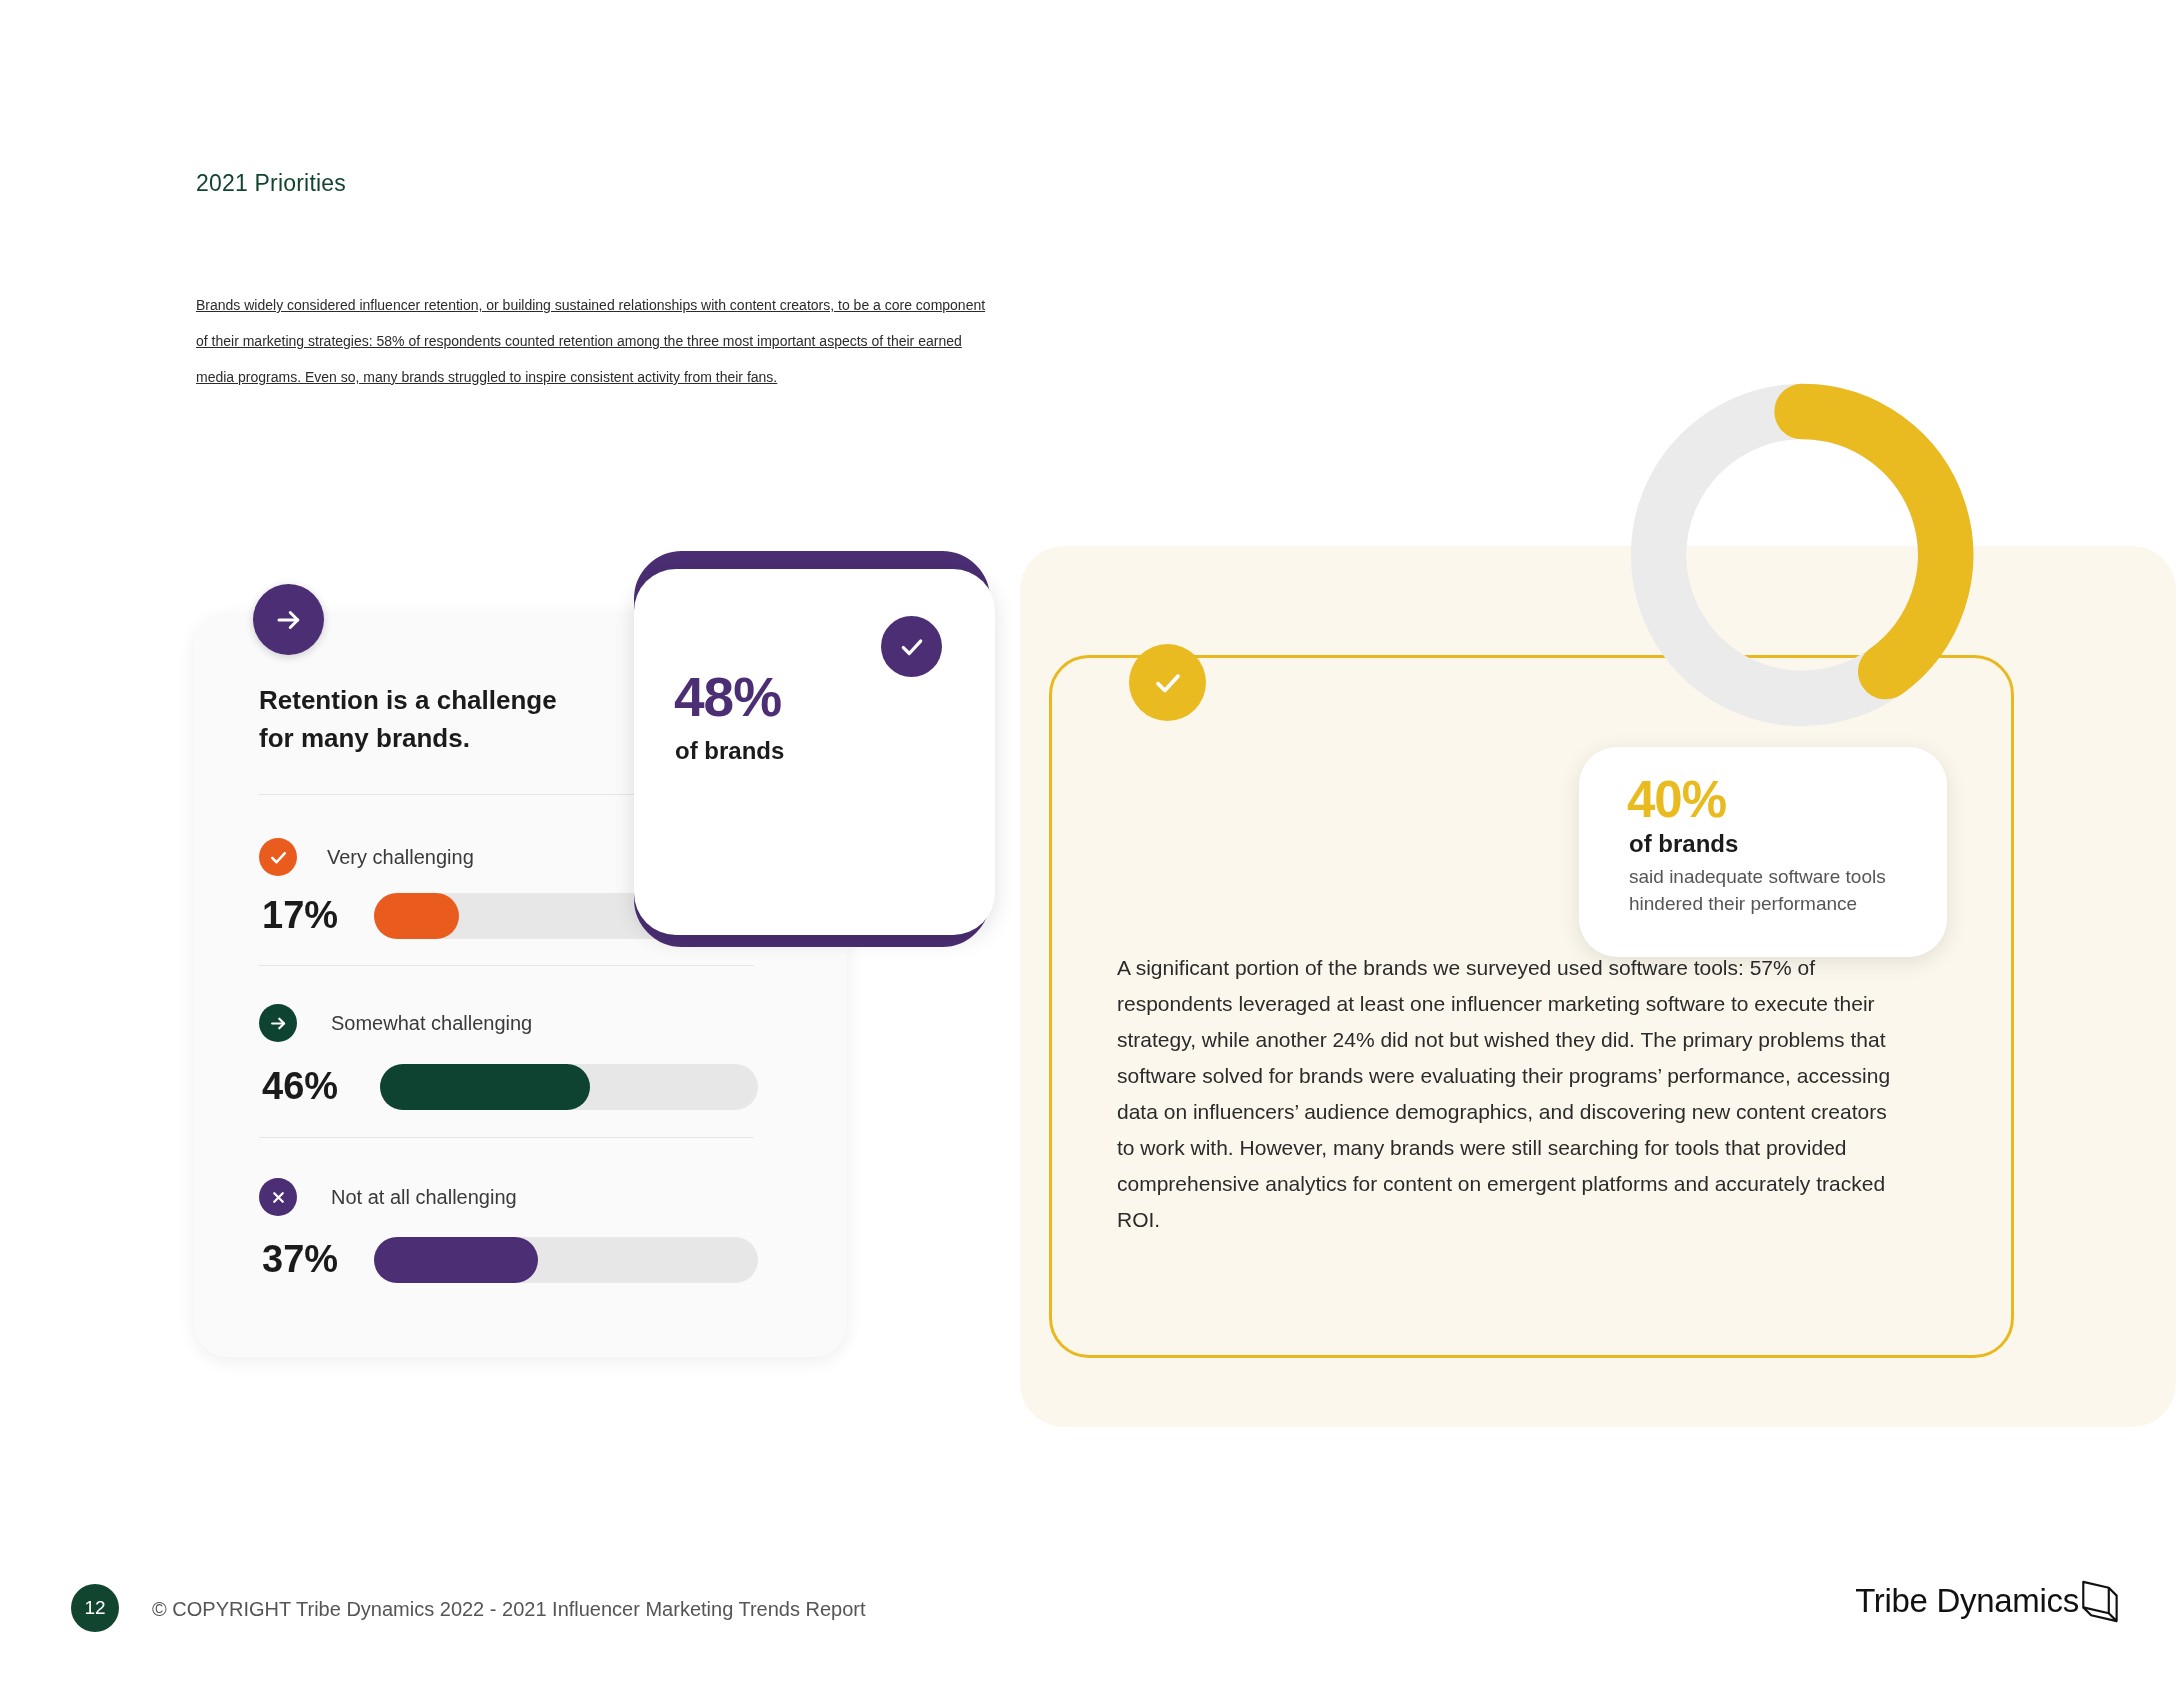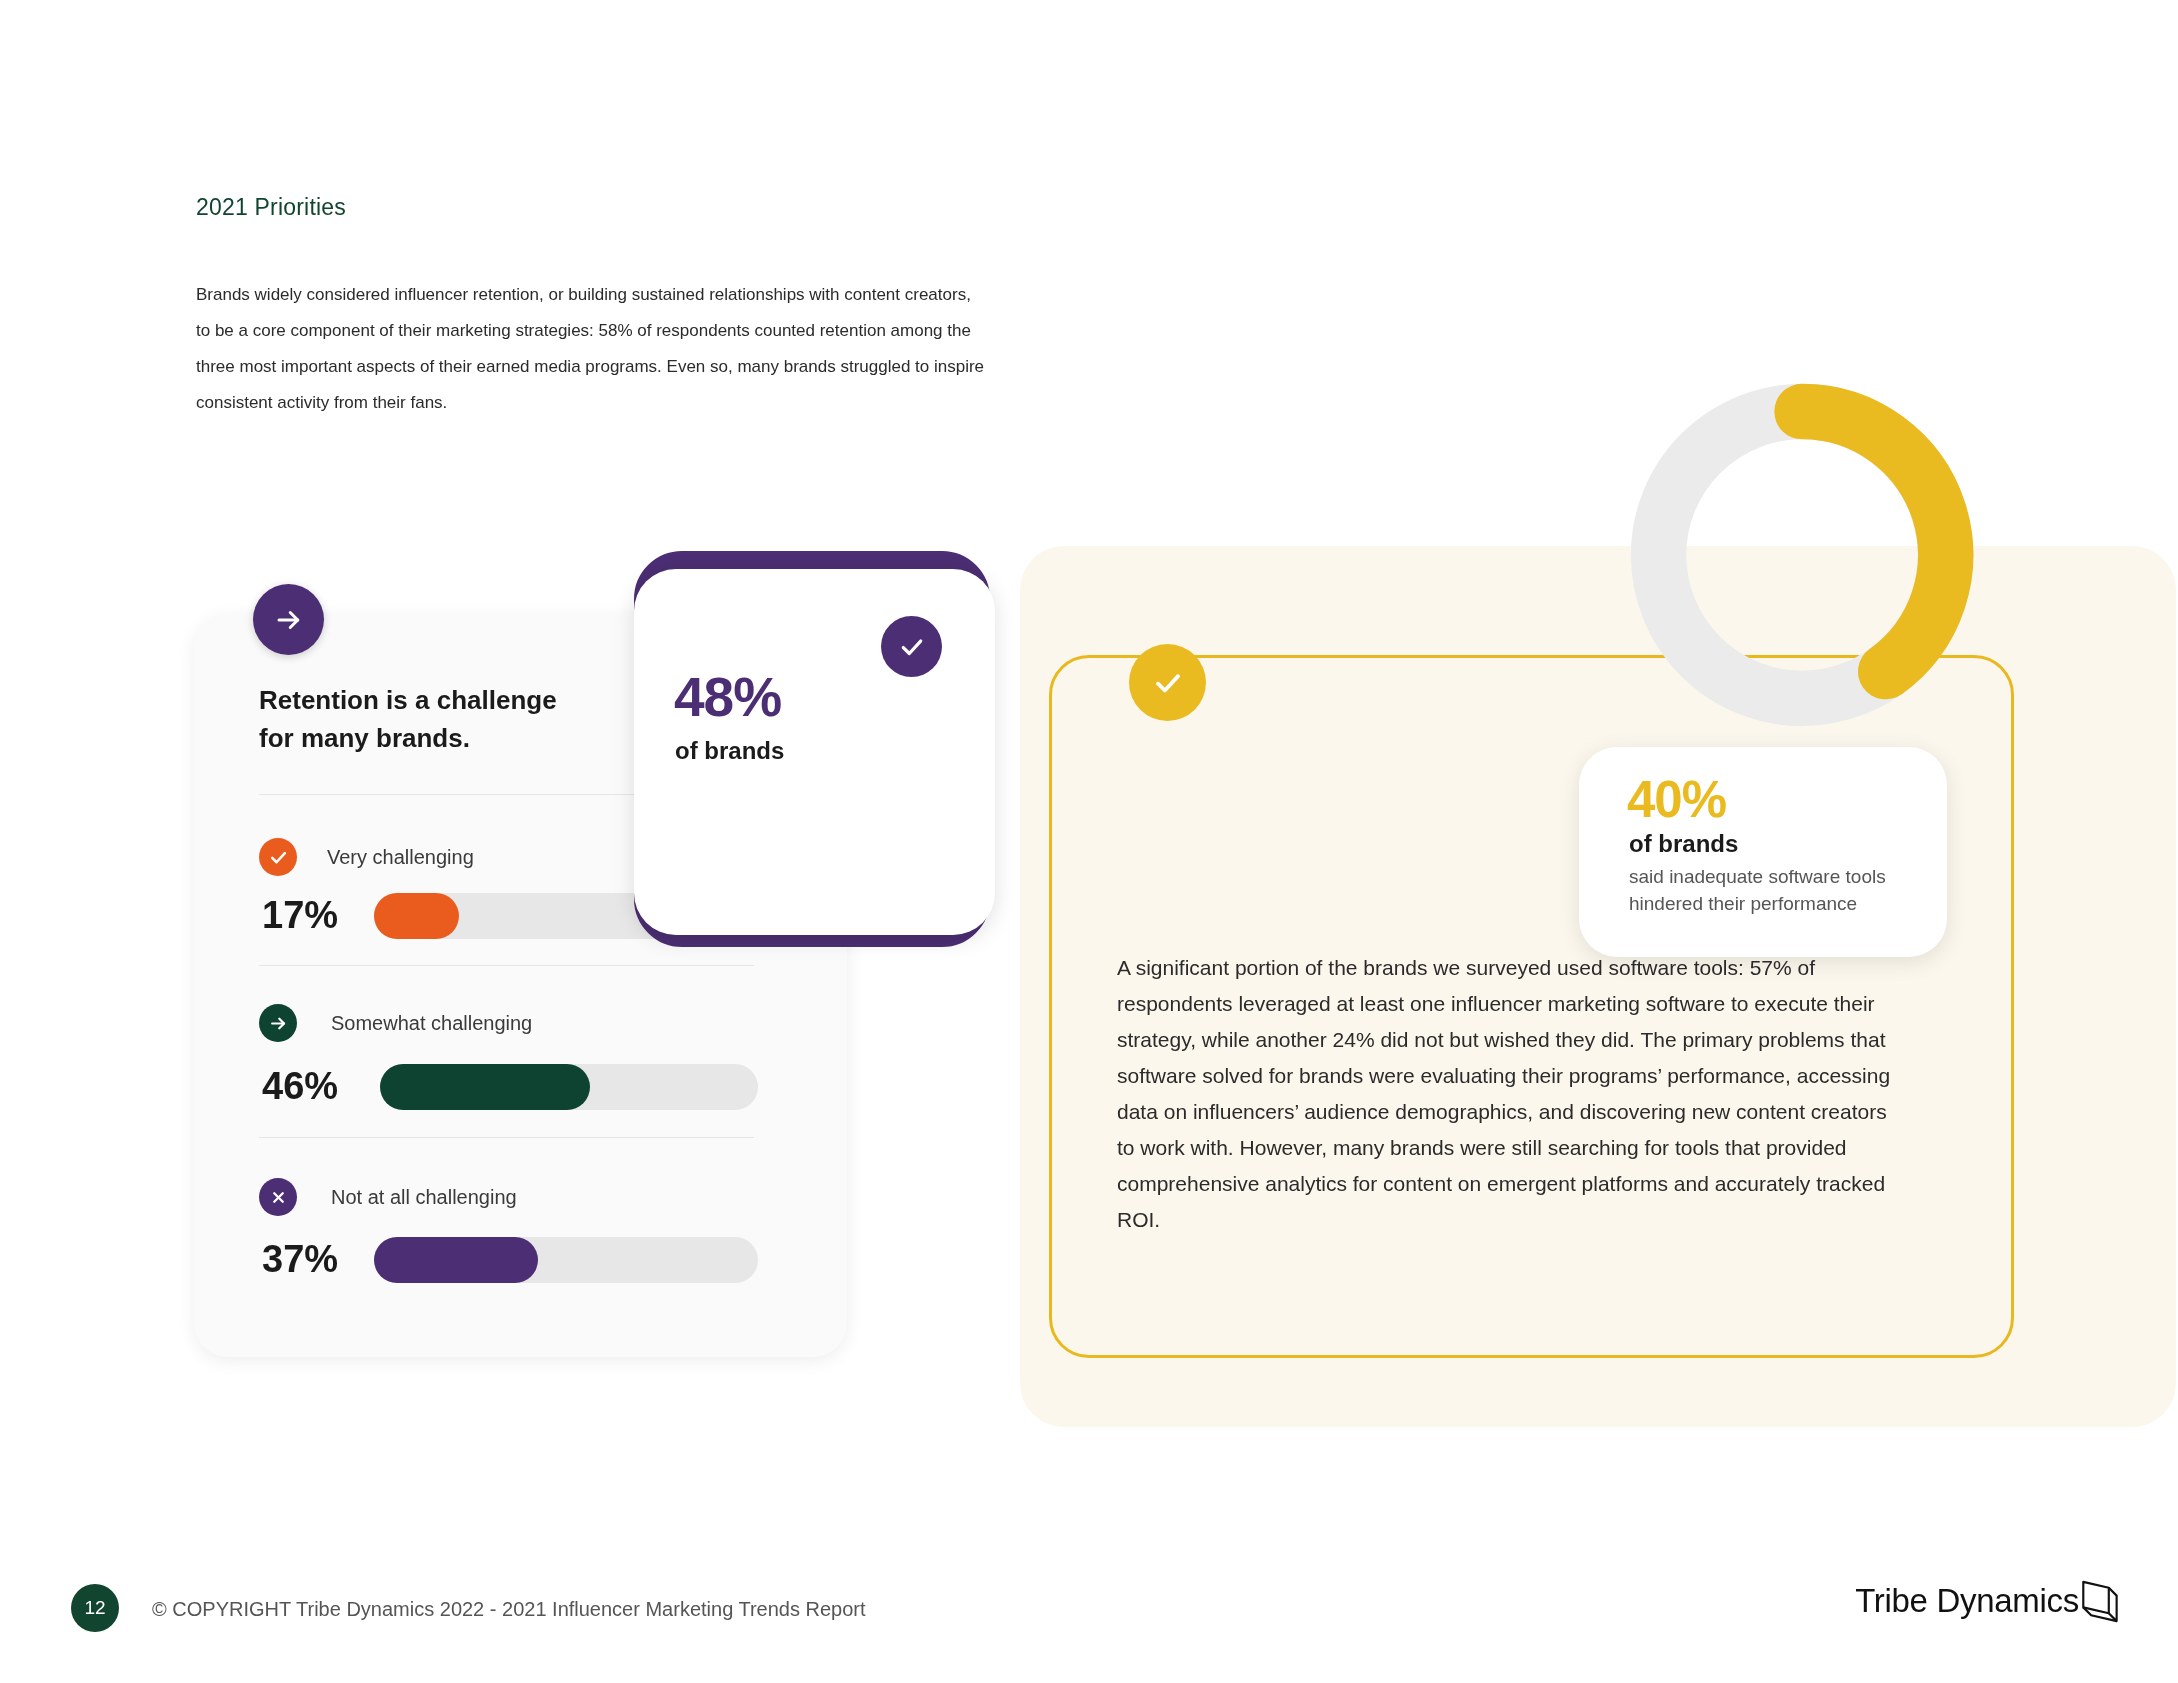--- a/index.html
+++ b/index.html
@@ -7,29 +7,29 @@
     width: 2178px; height: 1683px;
     background: #ffffff;
     font-family: "Liberation Sans", sans-serif;
     overflow: hidden;
   }
   .page { position: relative; width: 2178px; height: 1683px; background: #fff; }
 
   
   .eyebrow {
     position: absolute; left: 196px; top: 170px;
-    font-size: 23px; color: #12452f; letter-spacing: 0.2px; margin-top: 24px;
+    font-size: 23px; color: #12452f; letter-spacing: 0.2px;
   }
   .title {
     position: absolute; left: 194px; top: 216px;
     font-size: 54px; font-weight: 400; color: #1b1b1b; letter-spacing: -0.5px;
   }
   .intro {
-    position: absolute; left: 196px; top: 277px; width: 792px;
-    font-size: 17px; line-height: 36px; color: #2b2b2b;
+    position: absolute; left: 196px; top: 287px; width: 792px;
+    font-size: 14px; line-height: 36px; color: #2b2b2b; text-decoration: underline;
   }
 
   
   .left-card {
     position: absolute; left: 194px; top: 614px; width: 653px; height: 743px;
     background: #fafafa; border-radius: 34px;
     box-shadow: 0 4px 18px rgba(0,0,0,.07);
   }
   .arrow-badge {
     position: absolute; left: 253px; top: 584px;

